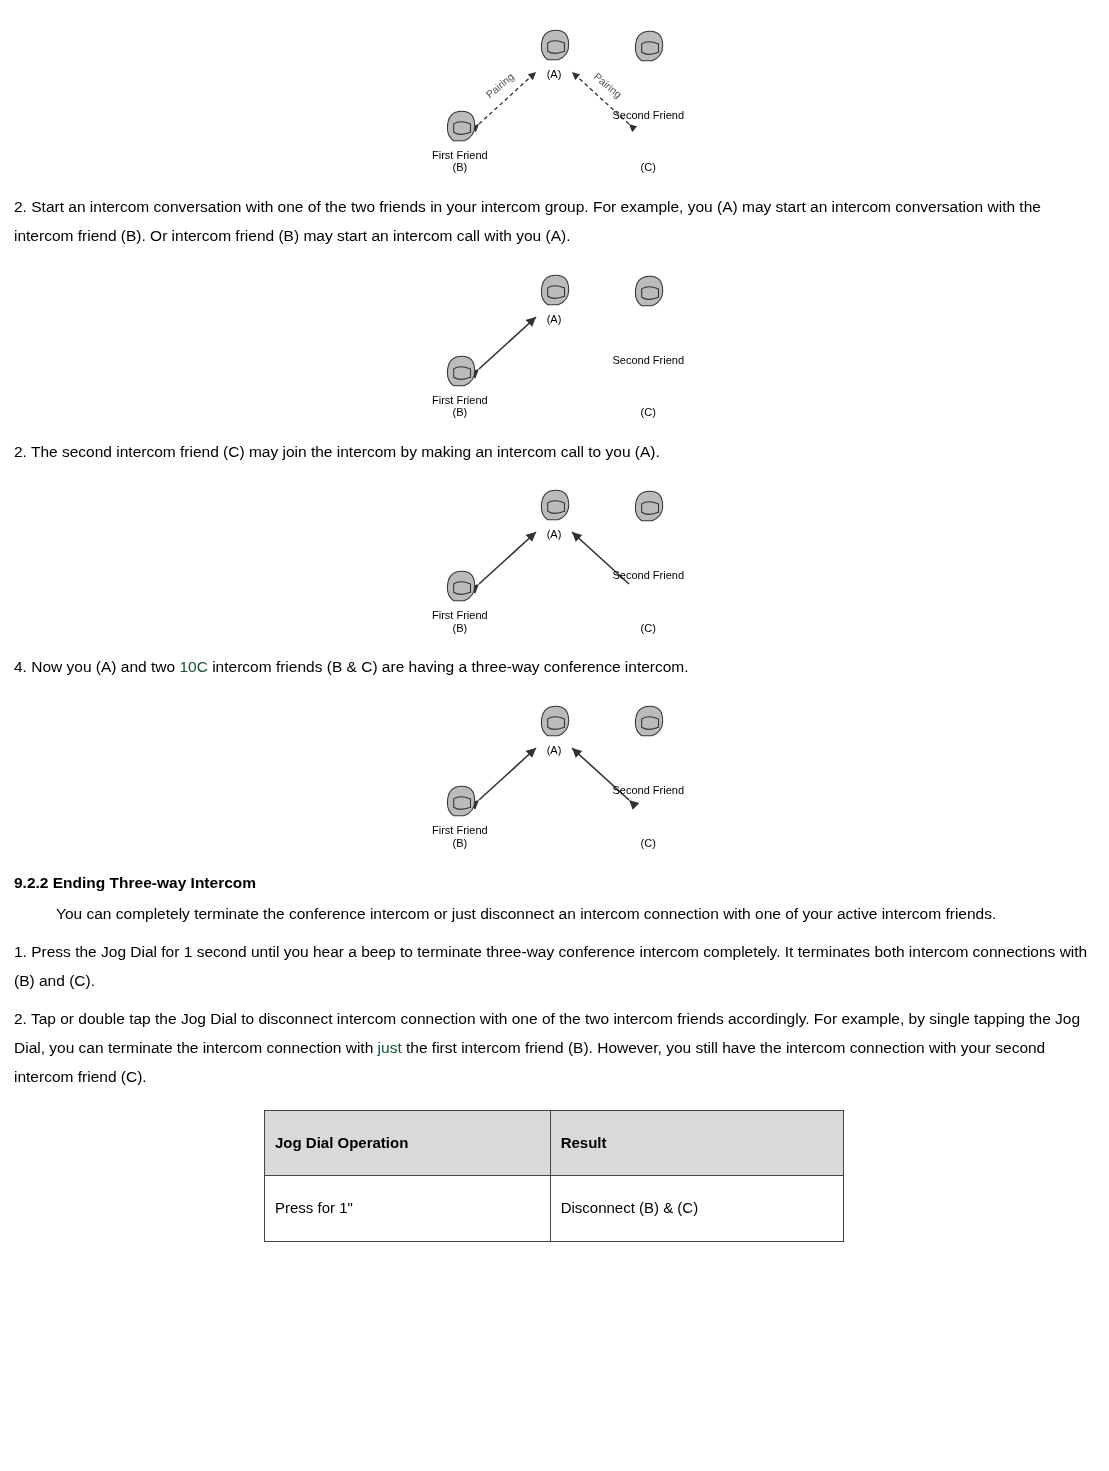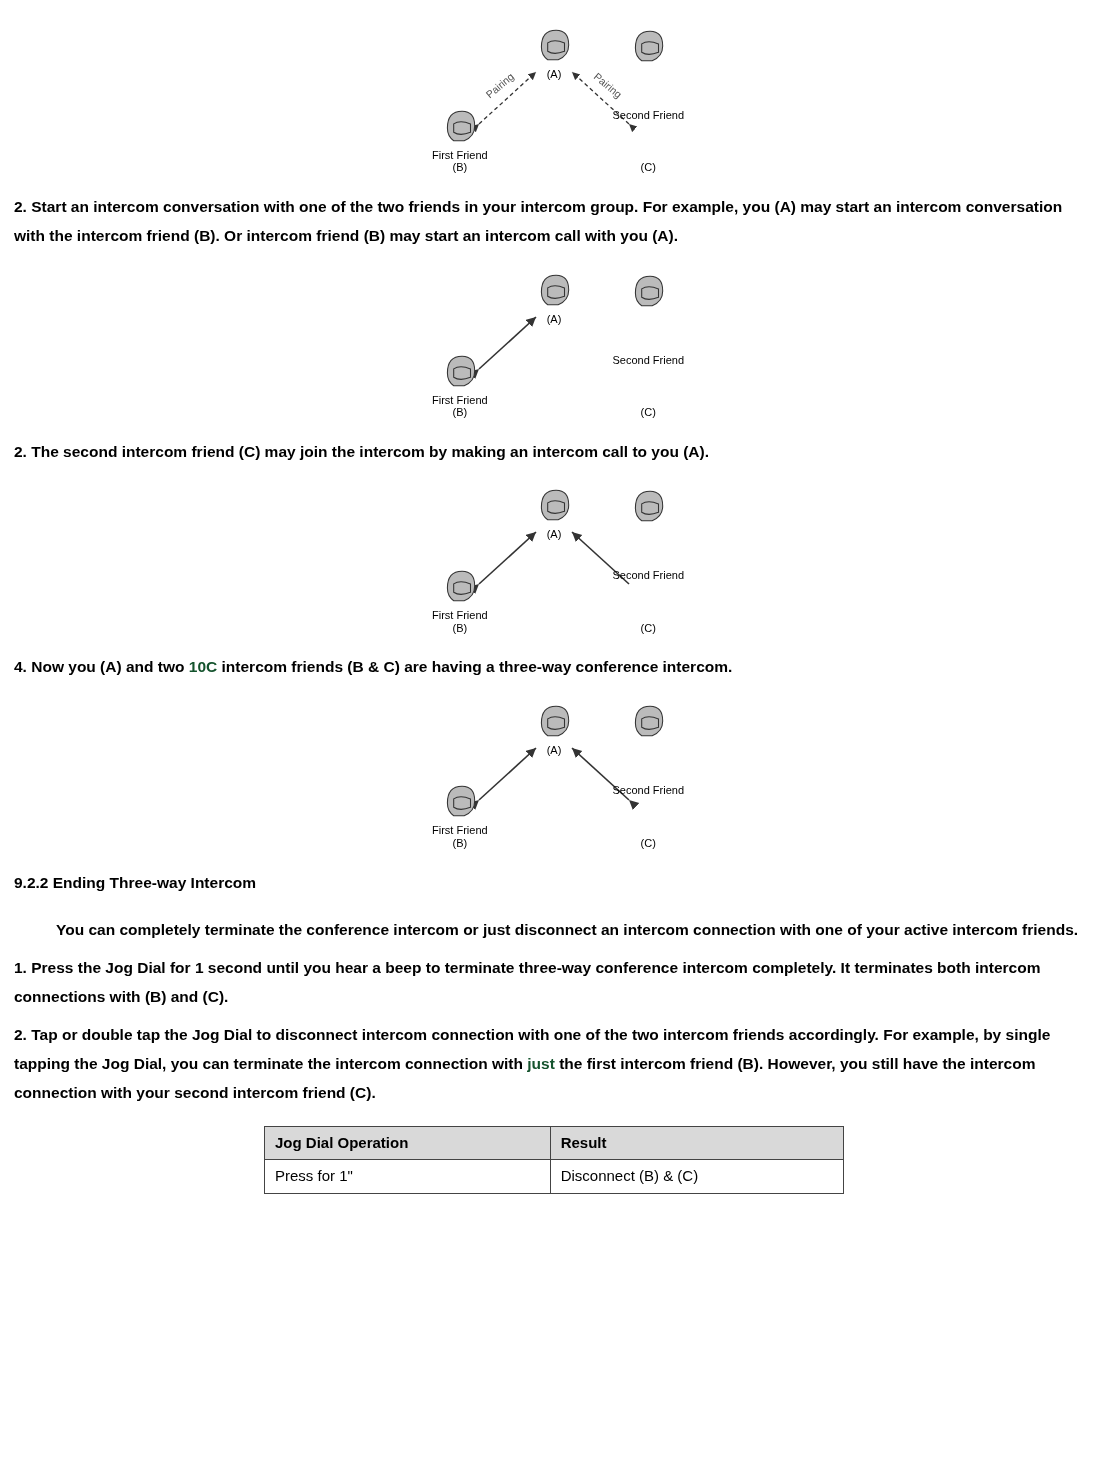--- a/index.html
+++ b/index.html
@@ -3,21 +3,21 @@
 <meta charset="utf-8">
 <style>
   body {
     font-family: Arial, Helvetica, sans-serif;
     font-size: 15.5px;
     color: #000;
     margin: 20px 14px;
     line-height: 1.9;
     width: 1080px;
   }
-  p { margin: 6px 0 18px 0; font-weight: bold; }
+  p { margin: 6px 0 18px 0; }
   .bold { font-weight: bold; }
   .red { color: #14532d; }
   .diagram {
     display: flex;
     justify-content: center;
     margin: 4px 0 18px 0;
   }
   .tri {
     position: relative;
     width: 260px;
@@ -48,21 +48,21 @@
     color: #555;
   }
 
   table.optable {
     border-collapse: collapse;
     margin: 10px auto 0 auto;
     width: 580px;
   }
   table.optable th, table.optable td {
     border: 1px solid #444;
-    padding: 2px 10px;
+    padding: 18px 10px;
     text-align: left;
     font-size: 15px;
   }
   table.optable th {
     background: #d9d9d9;
     font-weight: bold;
   }
 </style>
 </head>
 <body>
@@ -217,21 +217,21 @@
       <svg class="helmet" viewBox="0 0 40 40">
           <path d="M8 22 Q8 6 22 6 Q34 6 34 20 Q34 30 24 34 L14 34 Q8 30 8 22 Z"></path>
           <path d="M14 18 Q20 14 30 18 L30 26 Q20 30 14 26 Z" fill="#555"></path>
         </svg>
       <span>Second Friend</span>
       <span>(C)</span>
     </div>
   </div>
 </div>
 
-<p class="bold" style="margin-bottom:18px;">9.2.2 Ending Three-way Intercom</p>
+<p class="bold" style="margin-bottom:2px;">9.2.2 Ending Three-way Intercom</p>
 <p style="margin-top:0;margin-left:42px;">You can completely terminate the conference intercom or just disconnect an intercom connection with one of your active intercom friends.</p>
 <p style="margin-top:-10px;">1. Press the Jog Dial for 1 second until you hear a beep to terminate three-way conference intercom completely. It terminates both intercom connections with (B) and (C).</p>
 <p style="margin-top:-10px;">
   <span>2. Tap or double tap the Jog Dial to disconnect intercom connection with one of the two intercom friends accordingly. For example, by single tapping the Jog Dial, you can terminate the intercom connection with </span><span class="red">just</span><span> the first intercom friend (B). However, you still have the intercom connection with your second intercom friend (C).</span>
 </p>
 
 <table class="optable">
   <tbody>
       <tr>
     <th>Jog Dial Operation</th>

